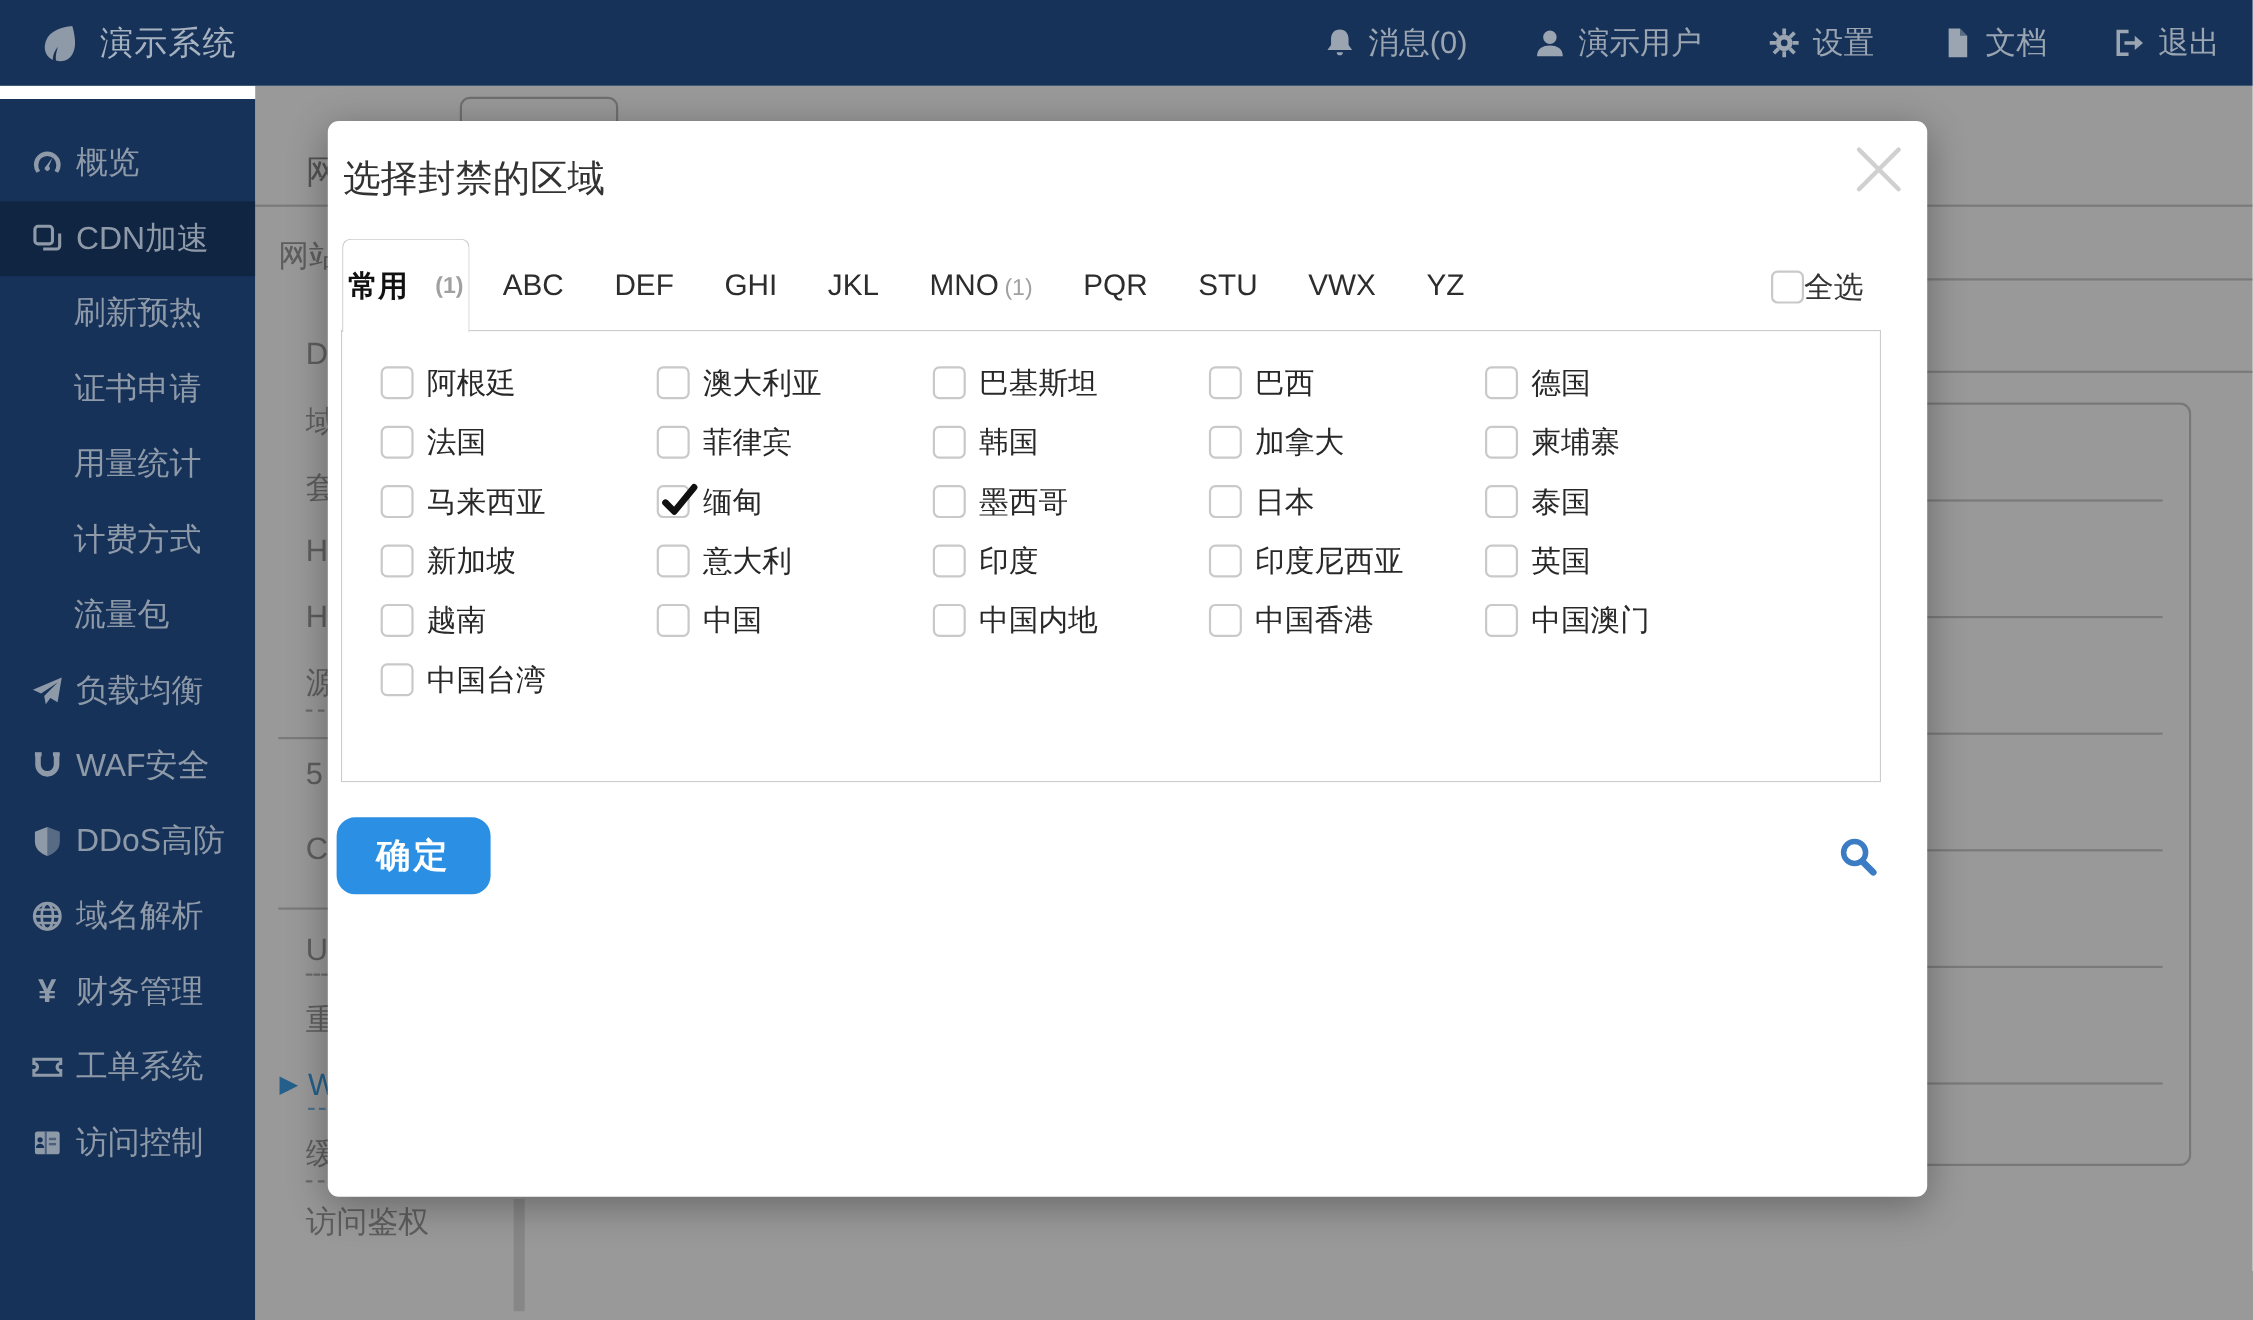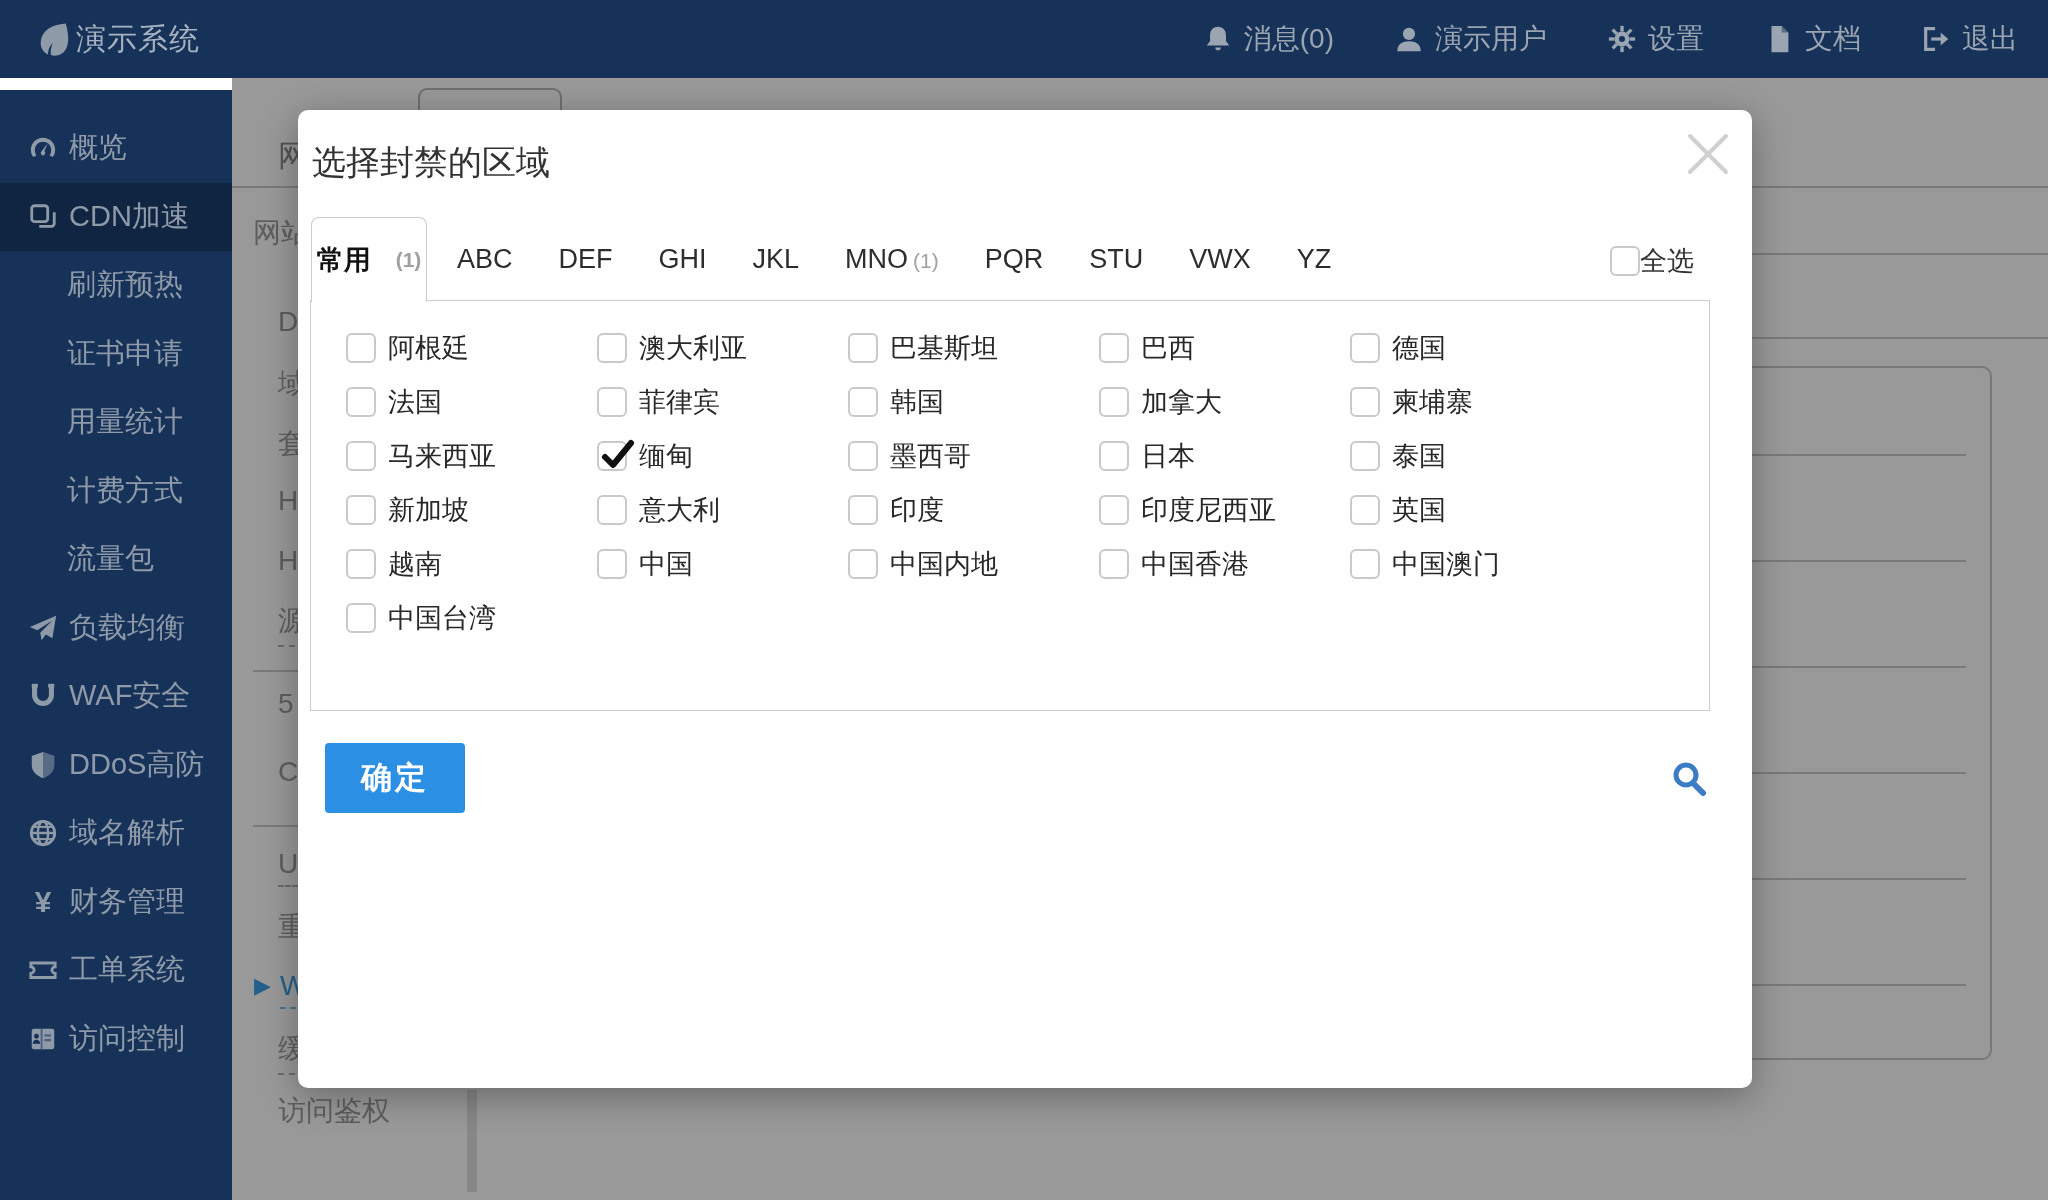--- a/index.html
+++ b/index.html
@@ -2,21 +2,21 @@
 <html><head>
 <meta charset="utf-8">
 <style>
   html,body{margin:0;padding:0;width:2048px;height:1200px;overflow:hidden;
     font-family:"Liberation Sans","DejaVu Sans",sans-serif;background:#fff;position:relative;}
   *{box-sizing:border-box;}
 
   
   .topbar{position:absolute;left:0;top:0;width:2048px;height:78px;background:#163259;z-index:30;
     display:flex;align-items:center;}
-  .brand{display:flex;align-items:center;margin-left:34px;}
+  .brand{display:flex;align-items:center;gap:15px;margin-left:34px;}
   .brand .logo{width:42px;height:42px;display:flex;align-items:center;justify-content:center;}
   .brand .brand-label{font-size:30px;color:#a7b2c0;letter-spacing:1px;}
   .topbar-items{position:absolute;right:30px;top:0;height:78px;display:flex;align-items:center;gap:60px;}
   .topbar-item{display:flex;align-items:center;gap:11px;color:#9aa5b1;font-size:28px;cursor:pointer;}
   .topbar-item .icon{width:30px;height:30px;display:flex;align-items:center;justify-content:center;}
   .icon svg{display:block;}
 
   
   .sidebar{position:absolute;left:0;top:90px;width:232px;height:1122px;background:#163259;z-index:25;}
   .nav-list{position:absolute;top:24px;left:0;width:232px;}
@@ -62,21 +62,21 @@
   .select-all .lbl{font-size:27px;color:#333;}
 
   .panel{position:absolute;left:12px;top:190px;width:1400px;height:411px;border:1px solid #ccc;background:#fff;z-index:2;
     padding:32px 0 0 35px;display:grid;grid-template-columns:repeat(5,251px);grid-auto-rows:54px;align-content:start;}
   .region{display:flex;align-items:flex-start;gap:12px;cursor:pointer;}
   .cb{width:30px;height:30px;border:2px solid #c9c9c9;border-radius:6px;background:#fff;position:relative;flex:0 0 auto;}
   .region .name{font-size:27px;color:#282828;line-height:31px;}
   .region .checkmark{display:none;}
   .region.checked .checkmark{display:block;position:absolute;left:-3px;top:-9px;}
 
-  .confirm-btn{position:absolute;left:27px;top:633px;width:140px;height:70px;background:#2b8fe3;border:none;border-radius:4px;
+  .confirm-btn{position:absolute;left:8px;top:633px;width:140px;height:70px;background:#2b8fe3;border:none;border-radius:17px;
     color:#fff;font-size:31px;font-weight:700;letter-spacing:3px;cursor:pointer;font-family:inherit;}
   .search-btn{position:absolute;left:1372px;top:650px;width:40px;height:40px;background:none;border:none;cursor:pointer;padding:0;}
 </style>
 </head>
 <body>
 
 <div class="topbar">
   <div class="brand">
     <span class="logo icon">
       <svg width="38" height="38" viewBox="0 0 32 32">

